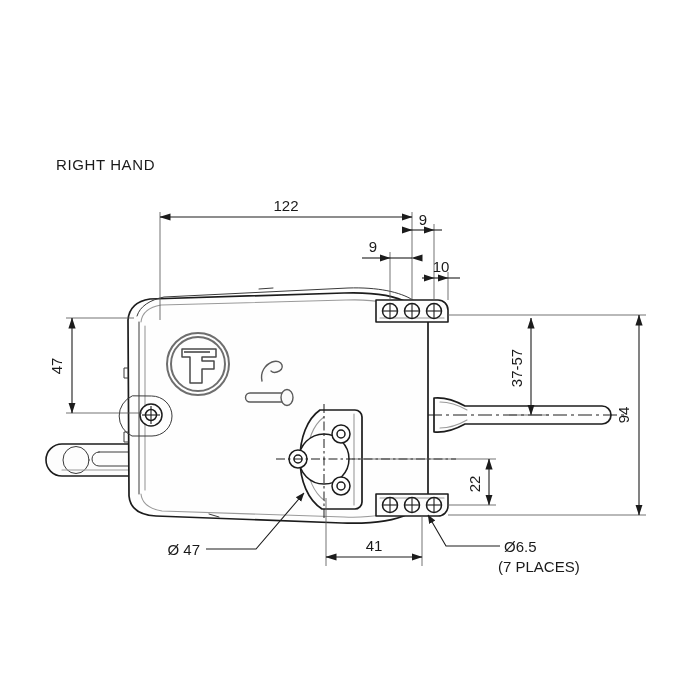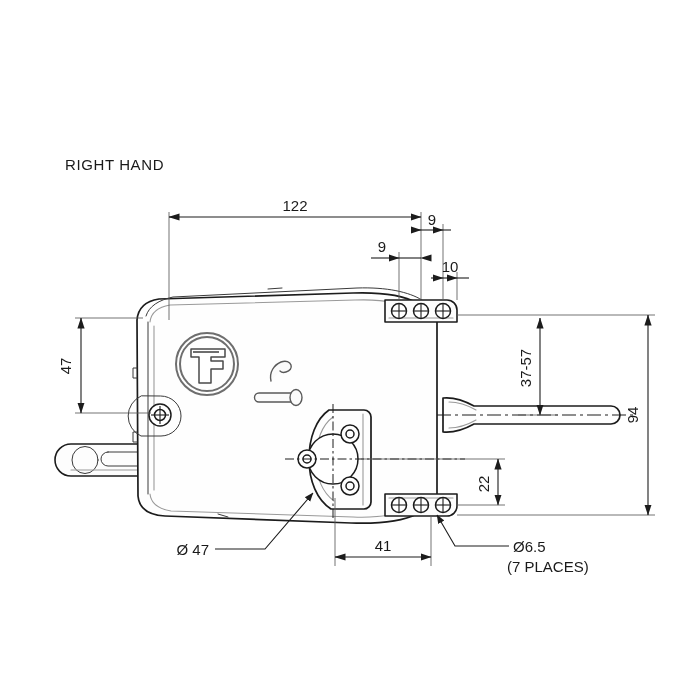--- a/index.html
+++ b/index.html
@@ -9,21 +9,21 @@
   }
   body {
     width: 700px;
     height: 700px;
     font-family: "Liberation Sans", sans-serif;
     position: relative;
     overflow: hidden;
   }
   #drawing-root {
     position: absolute;
-    left: 13px;
+    left: 4px;
     top: 0;
     width: 666px;
     height: 700px;
   }
   svg.sheet {
     display: block;
     width: 700px;
     height: 700px;
   }
   text {

